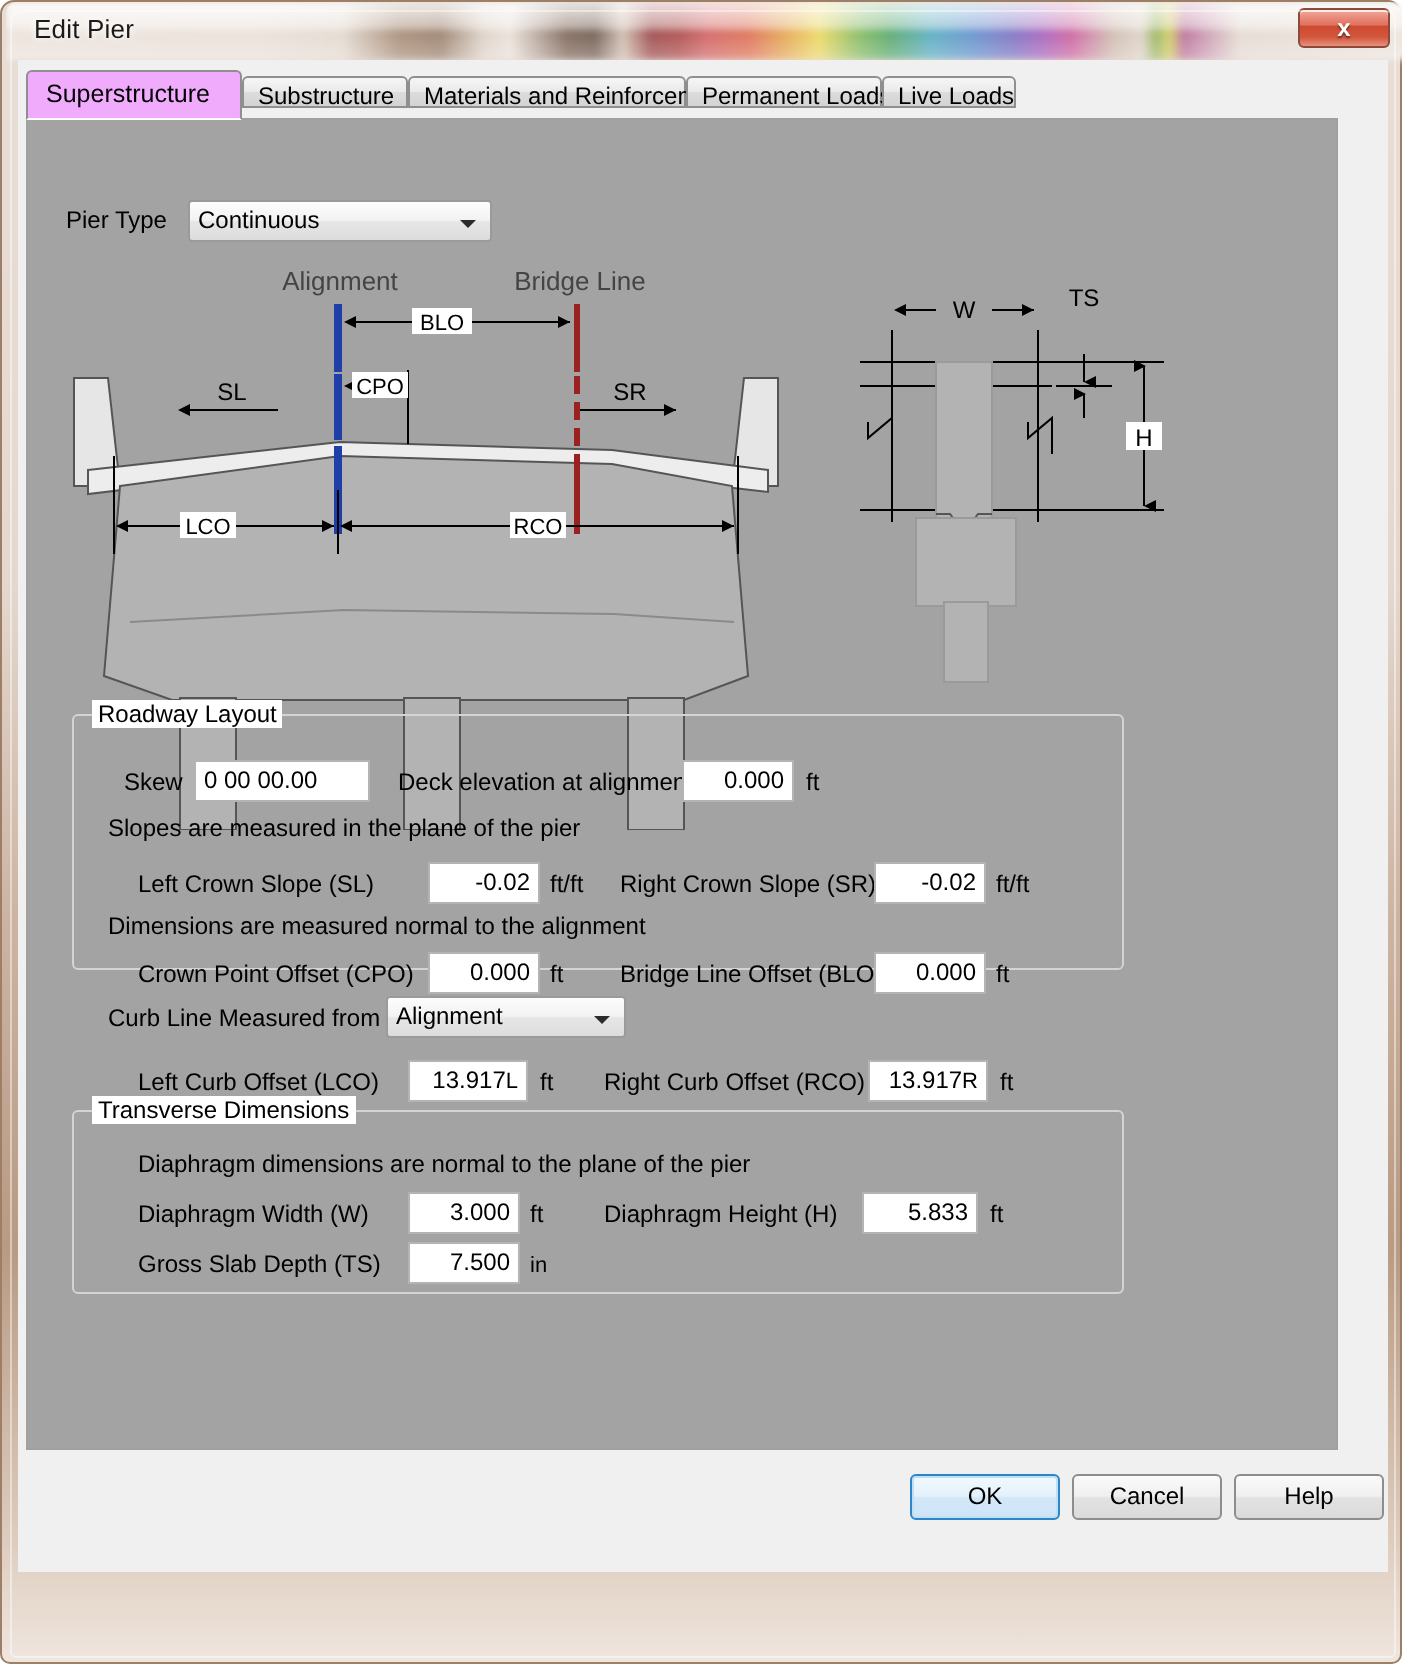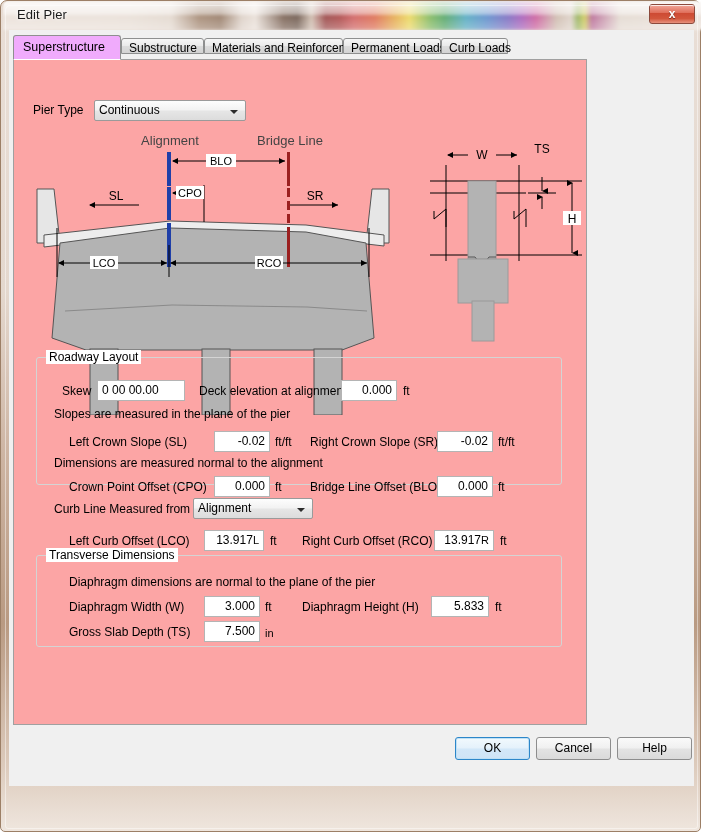--- a/index.html
+++ b/index.html
@@ -129,23 +129,23 @@
     line-height: 23px;
     background: #f0abfc;
     border-bottom: 1px solid #ffffff;
     z-index: 5;
     font-size: 12.5px;
     padding: 0 9px;
   }
   .tabpage {
     position: absolute;
     left: 4px; top: 29px;
-    width: 574px; height: 666px;
-    box-sizing: border-box;
-    background: #fca5a5;
+    width: 656px; height: 666px;
+    box-sizing: border-box;
+    background: #a3a3a3;
     border: 1px solid #a0a0a0;
   }
 
   
   .lbl { position: absolute; font-size: 12px; color: #000; white-space: nowrap; }
   .combo {
     position: absolute;
     box-sizing: border-box;
     height: 21px;
     border: 1px solid #9a9a9a;
@@ -235,21 +235,21 @@
 
   <div class="window-inner-edge"></div>
 
   <div class="client">
 
     <div class="tabstrip">
       <div class="tab active" style="left:0px;width:108px;">Superstructure</div>
       <div class="tab" style="left:108px;width:83px;">Substructure</div>
       <div class="tab" style="left:191px;width:139px;">Materials and Reinforcement</div>
       <div class="tab" style="left:330px;width:98px;">Permanent Loads</div>
-      <div class="tab" style="left:428px;width:67px;">Curb Loads</div>
+      <div class="tab" style="left:428px;width:67px;">Live Loads</div>
     </div>
 
     <div class="tabpage">
 
       <div class="lbl" style="left:19px;top:43px;">Pier Type</div>
       <div class="combo" style="left:80px;top:40px;width:152px;">
         <span>Continuous</span>
         <span class="arrow"></span>
       </div>
 

